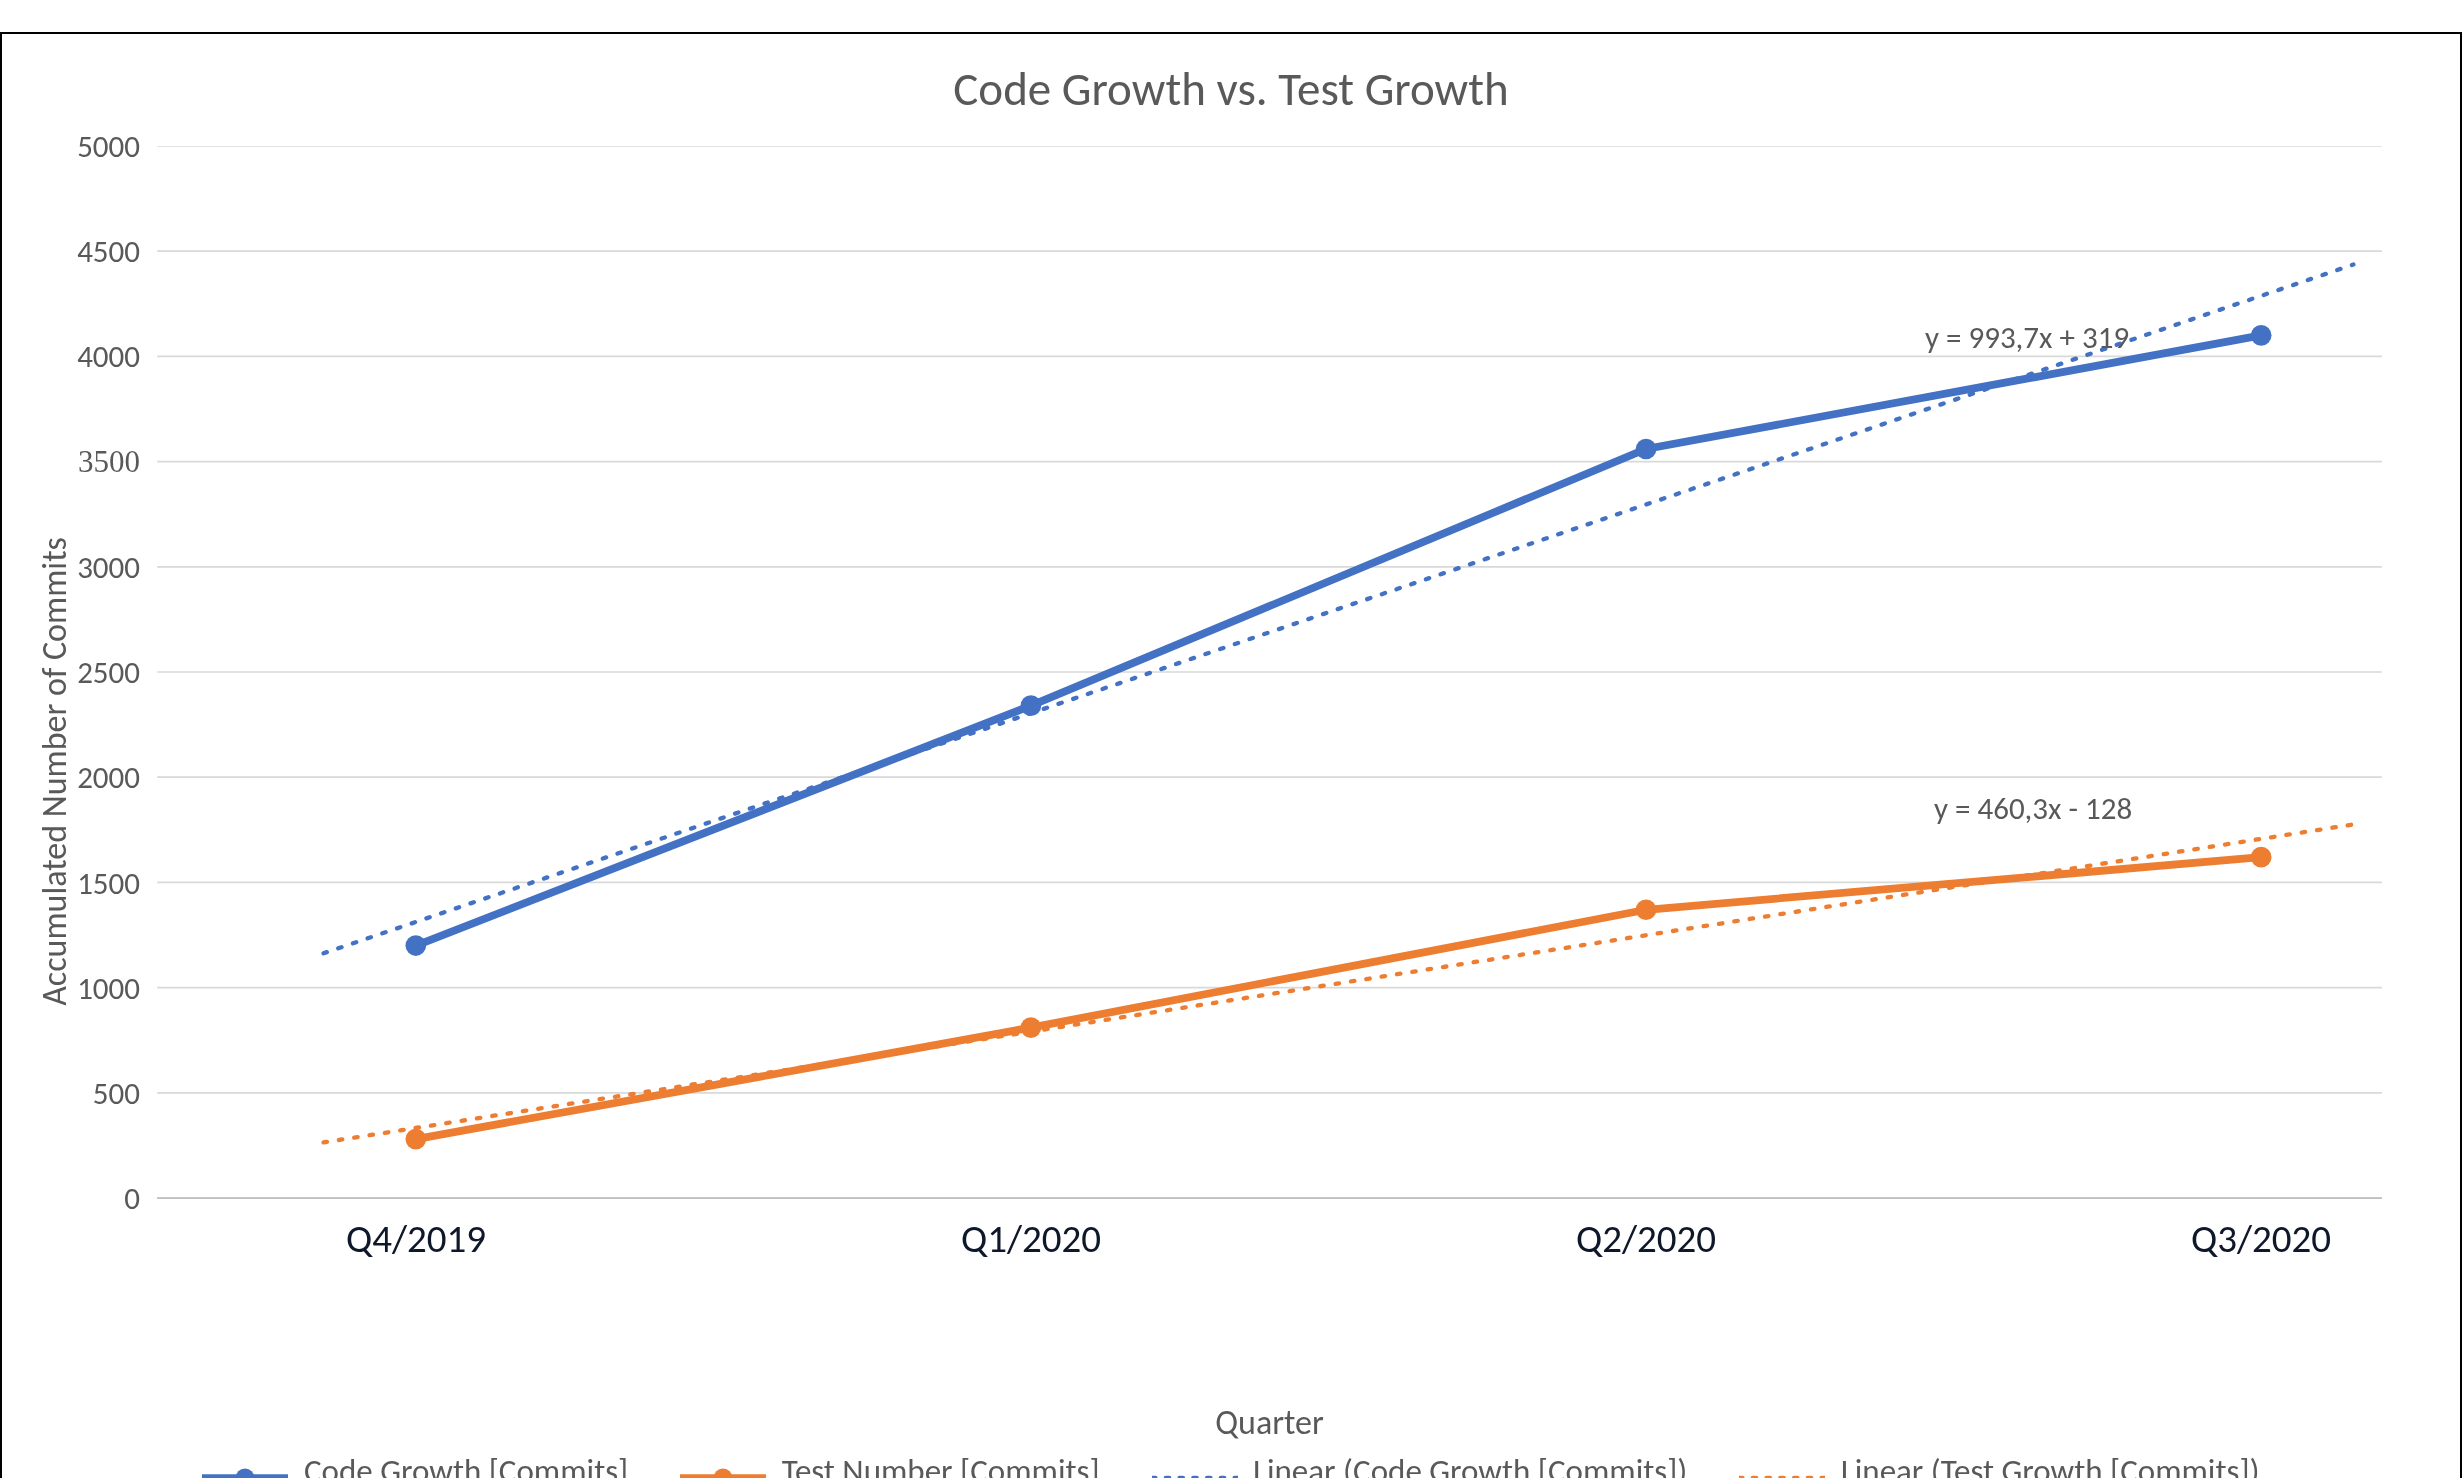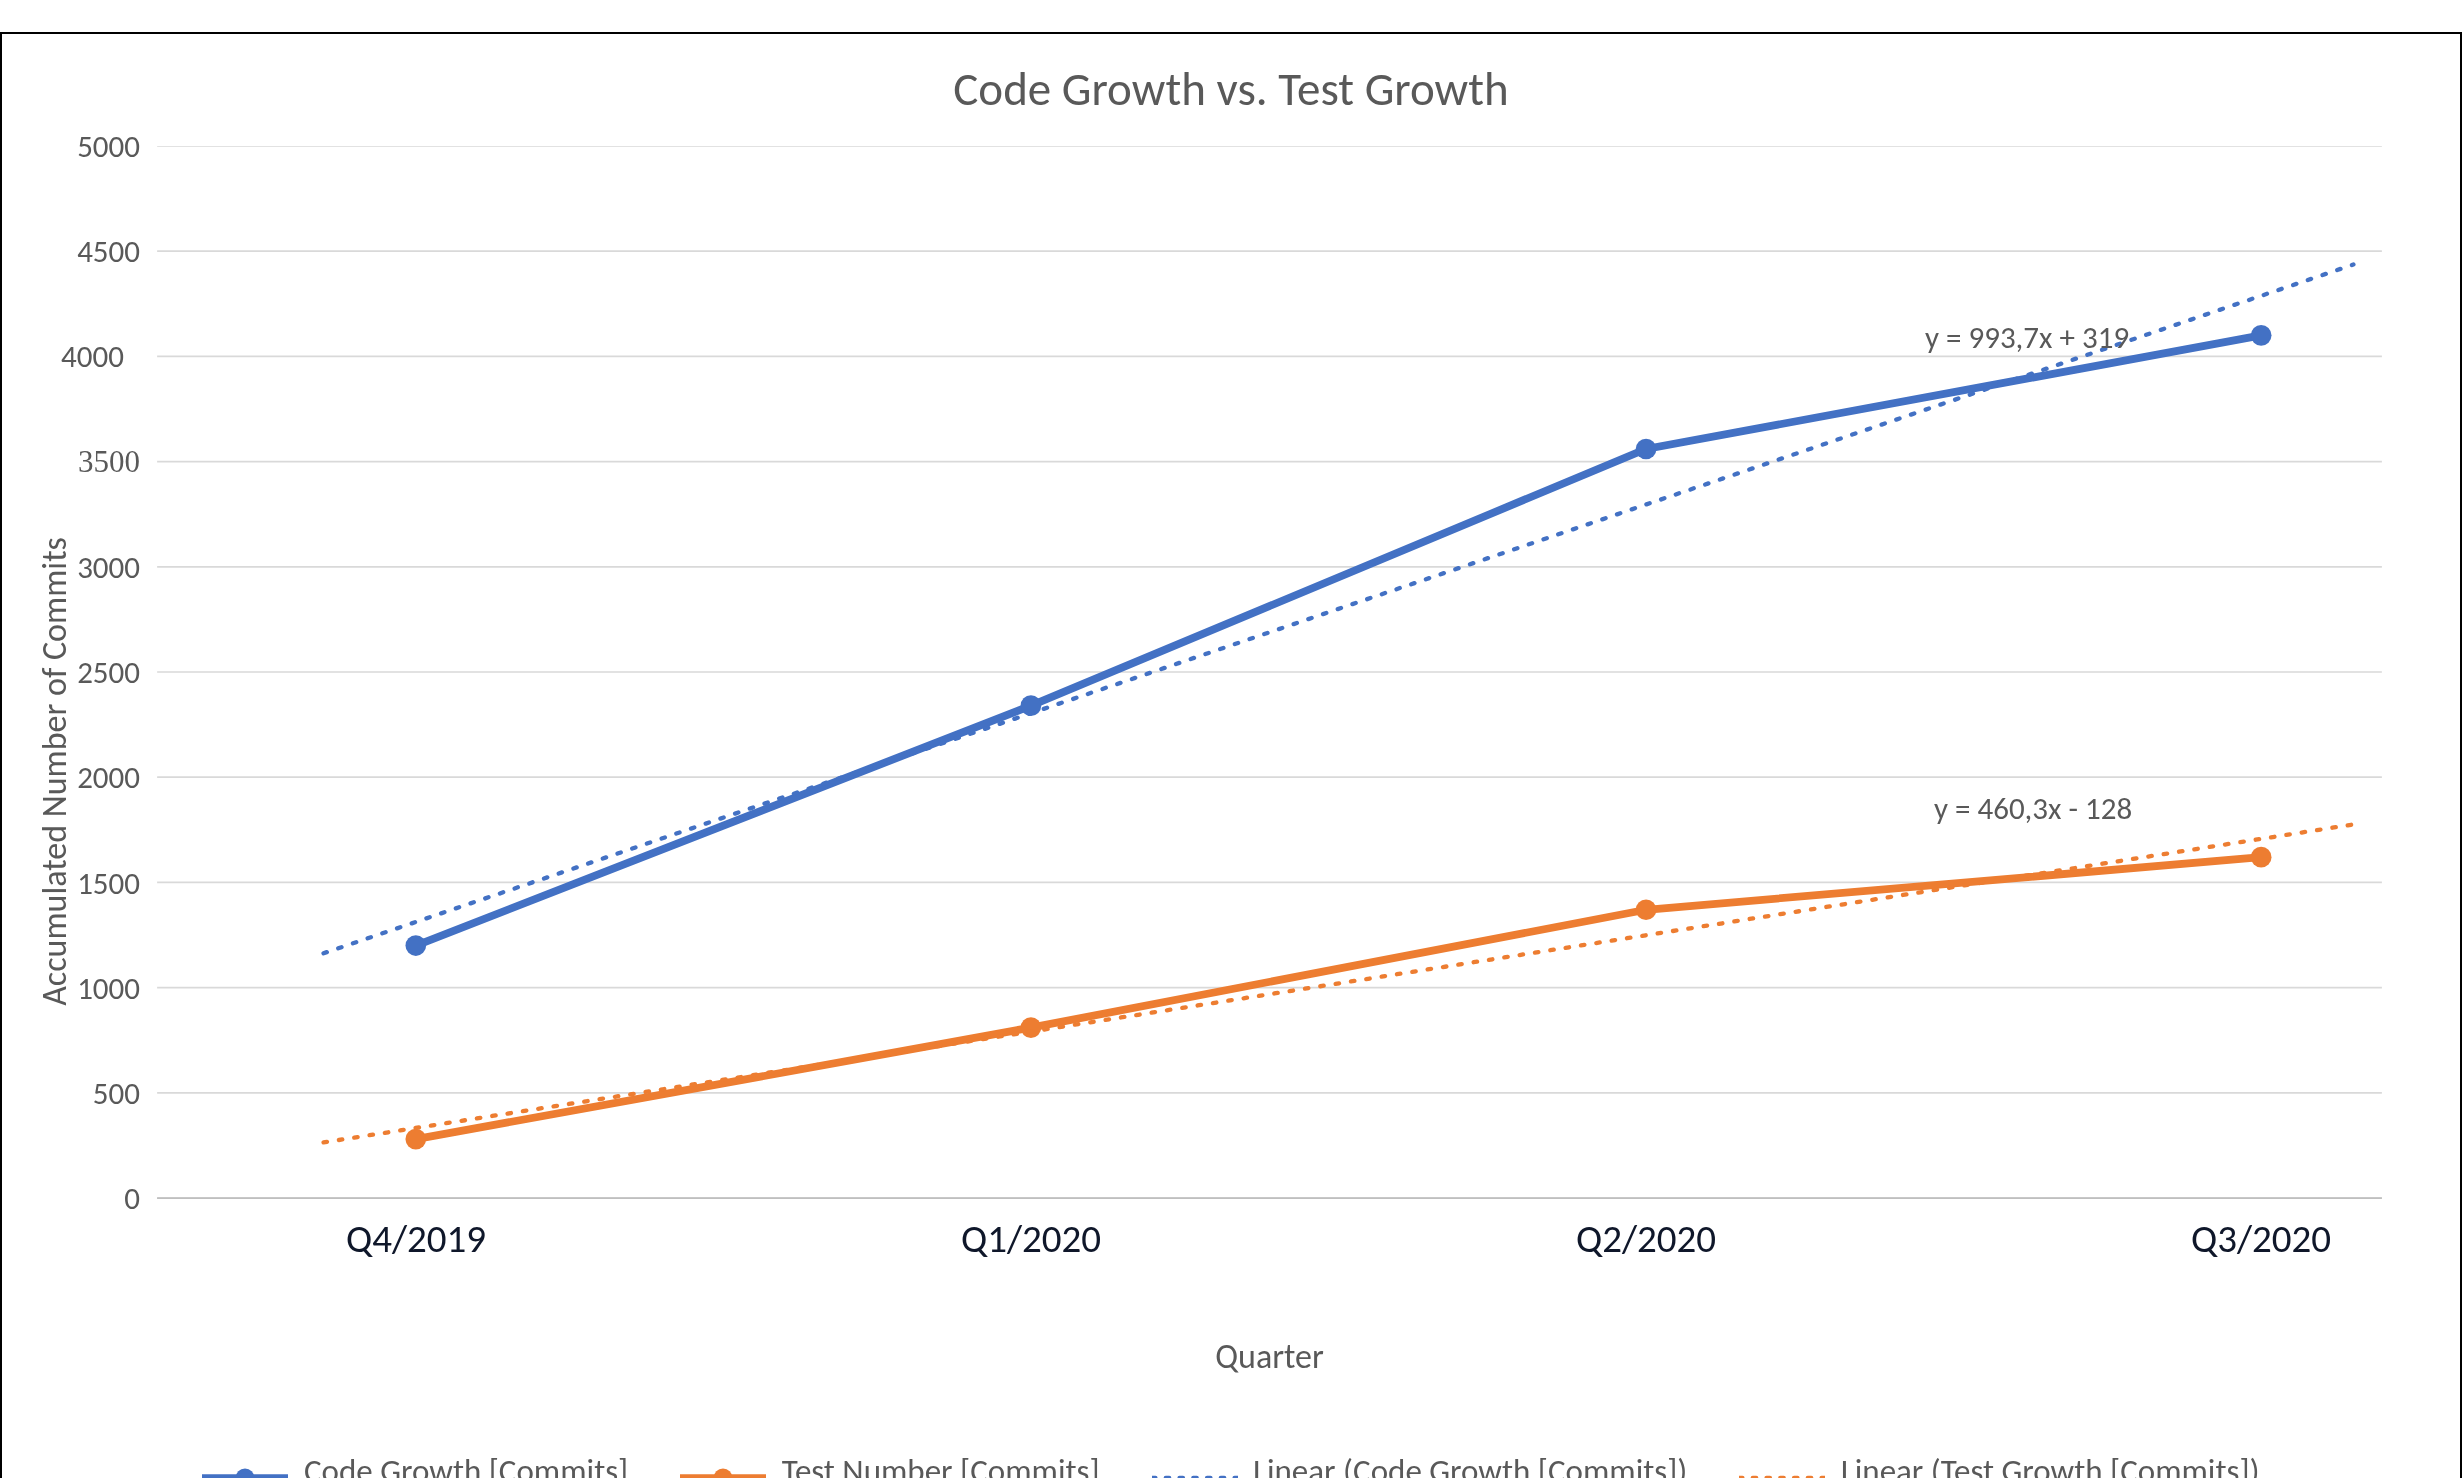--- a/index.html
+++ b/index.html
@@ -48,21 +48,21 @@
   .y-axis-title span {
     transform: rotate(-90deg);
     white-space: nowrap;
     font-size: 34px;
     color: #595959;
   }
   .x-axis-title {
     position: absolute;
     left: 155px;
     width: 2225px;
-    top: 1302px;
+    top: 1368px;
     text-align: center;
     font-size: 34px;
     color: #595959;
   }
   .y-tick-label {
     position: absolute;
     text-align: right;
     font-size: 31px;
     color: #595959;
     width: 95px;
@@ -146,21 +146,21 @@
         <polyline points="192.99999999999997,1155.5108 2547.0000000000005,786.7292" fill="none" stroke="#ED7D31" stroke-width="5" stroke-dasharray="4 14" stroke-linecap="round"></polyline>
       </svg>
       <div class="y-tick-label" style="top: 1052px;">0</div>
       <div class="y-tick-label" style="top: 947px;">500</div>
       <div class="y-tick-label" style="top: 842px;">1000</div>
       <div class="y-tick-label" style="top: 737px;">1500</div>
       <div class="y-tick-label" style="top: 631px;">2000</div>
       <div class="y-tick-label" style="top: 526px;">2500</div>
       <div class="y-tick-label" style="top: 421px;">3000</div>
       <div class="y-tick-label" style="top: 316px; font-family: Liberation Serif, serif;">3500</div>
-      <div class="y-tick-label" style="top: 210px; text-align: center;">4000</div>
+      <div class="y-tick-label" style="top: 210px;">4000</div>
       <div class="y-tick-label" style="top: 105px;">4500</div>
       <div class="y-tick-label" style="top: 0px;">5000</div>
       <div class="x-tick-label" style="left: 259px;">Q4/2019</div>
       <div class="x-tick-label" style="left: 874px;">Q1/2020</div>
       <div class="x-tick-label" style="left: 1489px;">Q2/2020</div>
       <div class="x-tick-label" style="left: 2104px;">Q3/2020</div>
       <div class="trend-label" style="left: 1768px; top: 172px;">y = 993,7x + 319</div>
       <div class="trend-label" style="left: 1777px; top: 643px;">y = 460,3x - 128</div>
     </div>
 

